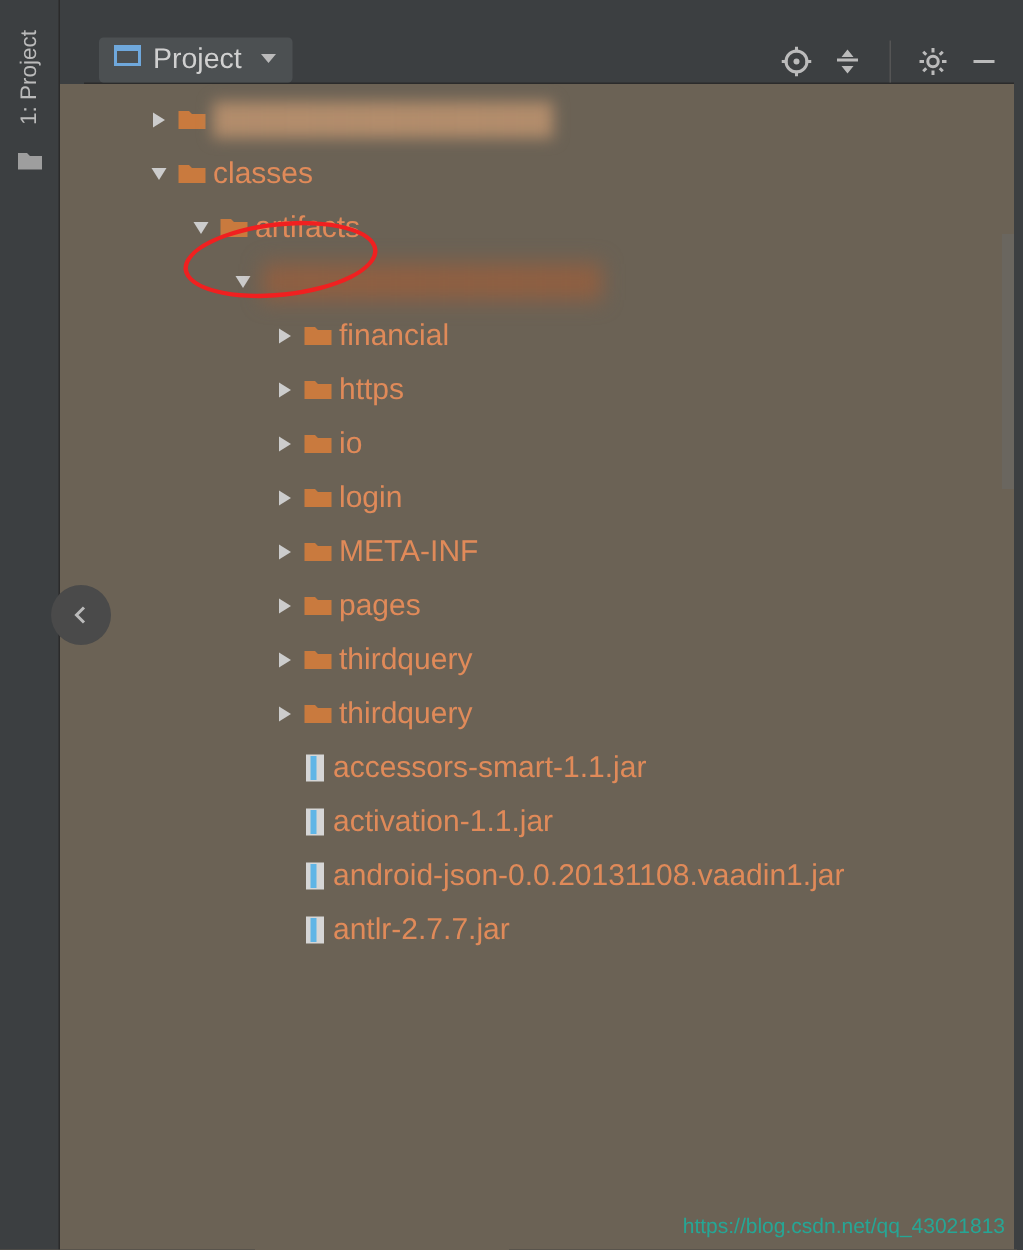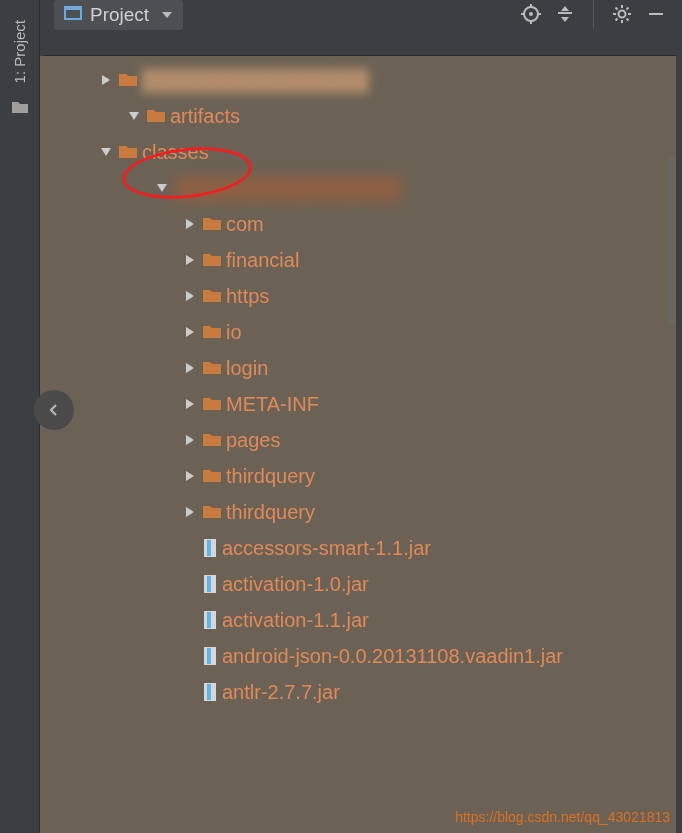--- a/index.html
+++ b/index.html
@@ -27,27 +27,27 @@
     color: #bbbbbb;
     font-size: 15px;
     padding: 10px 4px;
     display: flex;
     align-items: center;
     gap: 6px;
     margin-top: 10px;
   }
   .header {
     position: absolute;
-    left: 44px; top: 0;
+    left: 56px; top: 0;
     right: 0;
     height: 56px;
     background: #3c3f41;
     border-bottom: 1px solid #2b2b2b;
     display: flex;
-    align-items: flex-start;
+    align-items: flex-end;
     padding: 0 10px;
   }
   .project-btn {
     display: flex;
     align-items: center;
     gap: 8px;
     padding: 4px 10px;
     background: #4c5052;
     border-radius: 3px;
     color: #d0d0d0;
@@ -116,21 +116,21 @@
     left: 34px; top: 390px;
     width: 40px; height: 40px;
     border-radius: 50%;
     background: #4a4a4a;
     display: flex; align-items: center; justify-content: center;
     color: #bbb;
   }
   .watermark {
     position: absolute;
     right: 12px; bottom: 8px;
-    color: #f97316;
+    color: #14b8a6;
     font-size: 14px;
     opacity: .8;
   }
   .proj-ico { margin-top: 6px; }
 </style>
 </head>
 <body>
 
 <div class="sidebar">
   <div class="sidebar-tab">
@@ -203,82 +203,64 @@
           <svg width="20" height="16" viewBox="0 0 20 16">
             <path fill="#c97a3e" d="M1 2h7l2 2h9v10H1z"></path>
           </svg>
         </span>
       <span class="label blur">████████████████</span>
     </div>
 
     <div class="row">
       <span class="indent"></span>
         <span class="indent"></span>
-        <span class="indent"></span>
       <span class="arrow">
           <svg width="12" height="12" viewBox="0 0 12 12">
             <path fill="#cccccc" d="M1 2h10l-5 8z"></path>
           </svg>
         </span>
       <span class="folder-icon">
           <svg width="20" height="16" viewBox="0 0 20 16">
             <path fill="#c97a3e" d="M1 2h7l2 2h9v10H1z"></path>
           </svg>
         </span>
-      <span class="label">artifacts</span>
+      <span class="label">classes</span>
     </div>
 
     <div class="row">
       <span class="indent"></span>
+        <span class="indent"></span>
         <span class="indent"></span>
       <span class="arrow">
           <svg width="12" height="12" viewBox="0 0 12 12">
             <path fill="#cccccc" d="M1 2h10l-5 8z"></path>
           </svg>
         </span>
       <span class="folder-icon">
           <svg width="20" height="16" viewBox="0 0 20 16">
             <path fill="#c97a3e" d="M1 2h7l2 2h9v10H1z"></path>
           </svg>
         </span>
-      <span class="label">classes</span>
+      <span class="label">artifacts</span>
     </div>
 
     <div class="row">
       <span class="indent"></span>
         <span class="indent"></span>
         <span class="indent"></span>
         <span class="indent"></span>
       <span class="arrow">
           <svg width="12" height="12" viewBox="0 0 12 12">
             <path fill="#cccccc" d="M1 2h10l-5 8z"></path>
           </svg>
         </span>
       <span class="label blur2">██████████████</span>
     </div>
 
     <div id="folders">
-        <div class="row">
-          <span class="indent"></span>
-          <span class="indent"></span>
-          <span class="indent"></span>
-          <span class="indent"></span>
-          <span class="indent"></span>
-          <span class="arrow">
-            <svg width="12" height="12" viewBox="0 0 12 12">
-              <path fill="#cccccc" d="M2 1l8 5-8 5z"></path>
-            </svg>
-          </span>
-          <span class="folder-icon">
-            <svg width="20" height="16" viewBox="0 0 20 16">
-              <path fill="#c97a3e" d="M1 2h7l2 2h9v10H1z"></path>
-            </svg>
-          </span>
-          <span class="label">com</span>
-        </div>
         <div class="row">
           <span class="indent"></span>
           <span class="indent"></span>
           <span class="indent"></span>
           <span class="indent"></span>
           <span class="indent"></span>
           <span class="arrow">
             <svg width="12" height="12" viewBox="0 0 12 12">
               <path fill="#cccccc" d="M2 1l8 5-8 5z"></path>
             </svg>
@@ -428,37 +410,20 @@
           <span class="arrow" style="visibility:hidden">
             <svg width="12" height="12"></svg>
           </span>
           <span class="jar-icon">
             <svg width="16" height="20" viewBox="0 0 16 20">
               <rect x="2" y="1" width="12" height="18" fill="#d6d6d6"></rect>
               <rect x="5" y="2" width="4" height="16" fill="#5fb5e6"></rect>
             </svg>
           </span>
           <span class="label">accessors-smart-1.1.jar</span>
-        </div>
-        <div class="row">
-          <span class="indent"></span>
-          <span class="indent"></span>
-          <span class="indent"></span>
-          <span class="indent"></span>
-          <span class="indent"></span>
-          <span class="arrow" style="visibility:hidden">
-            <svg width="12" height="12"></svg>
-          </span>
-          <span class="jar-icon">
-            <svg width="16" height="20" viewBox="0 0 16 20">
-              <rect x="2" y="1" width="12" height="18" fill="#d6d6d6"></rect>
-              <rect x="5" y="2" width="4" height="16" fill="#5fb5e6"></rect>
-            </svg>
-          </span>
-          <span class="label">activation-1.0.jar</span>
         </div>
         <div class="row">
           <span class="indent"></span>
           <span class="indent"></span>
           <span class="indent"></span>
           <span class="indent"></span>
           <span class="indent"></span>
           <span class="arrow" style="visibility:hidden">
             <svg width="12" height="12"></svg>
           </span>

